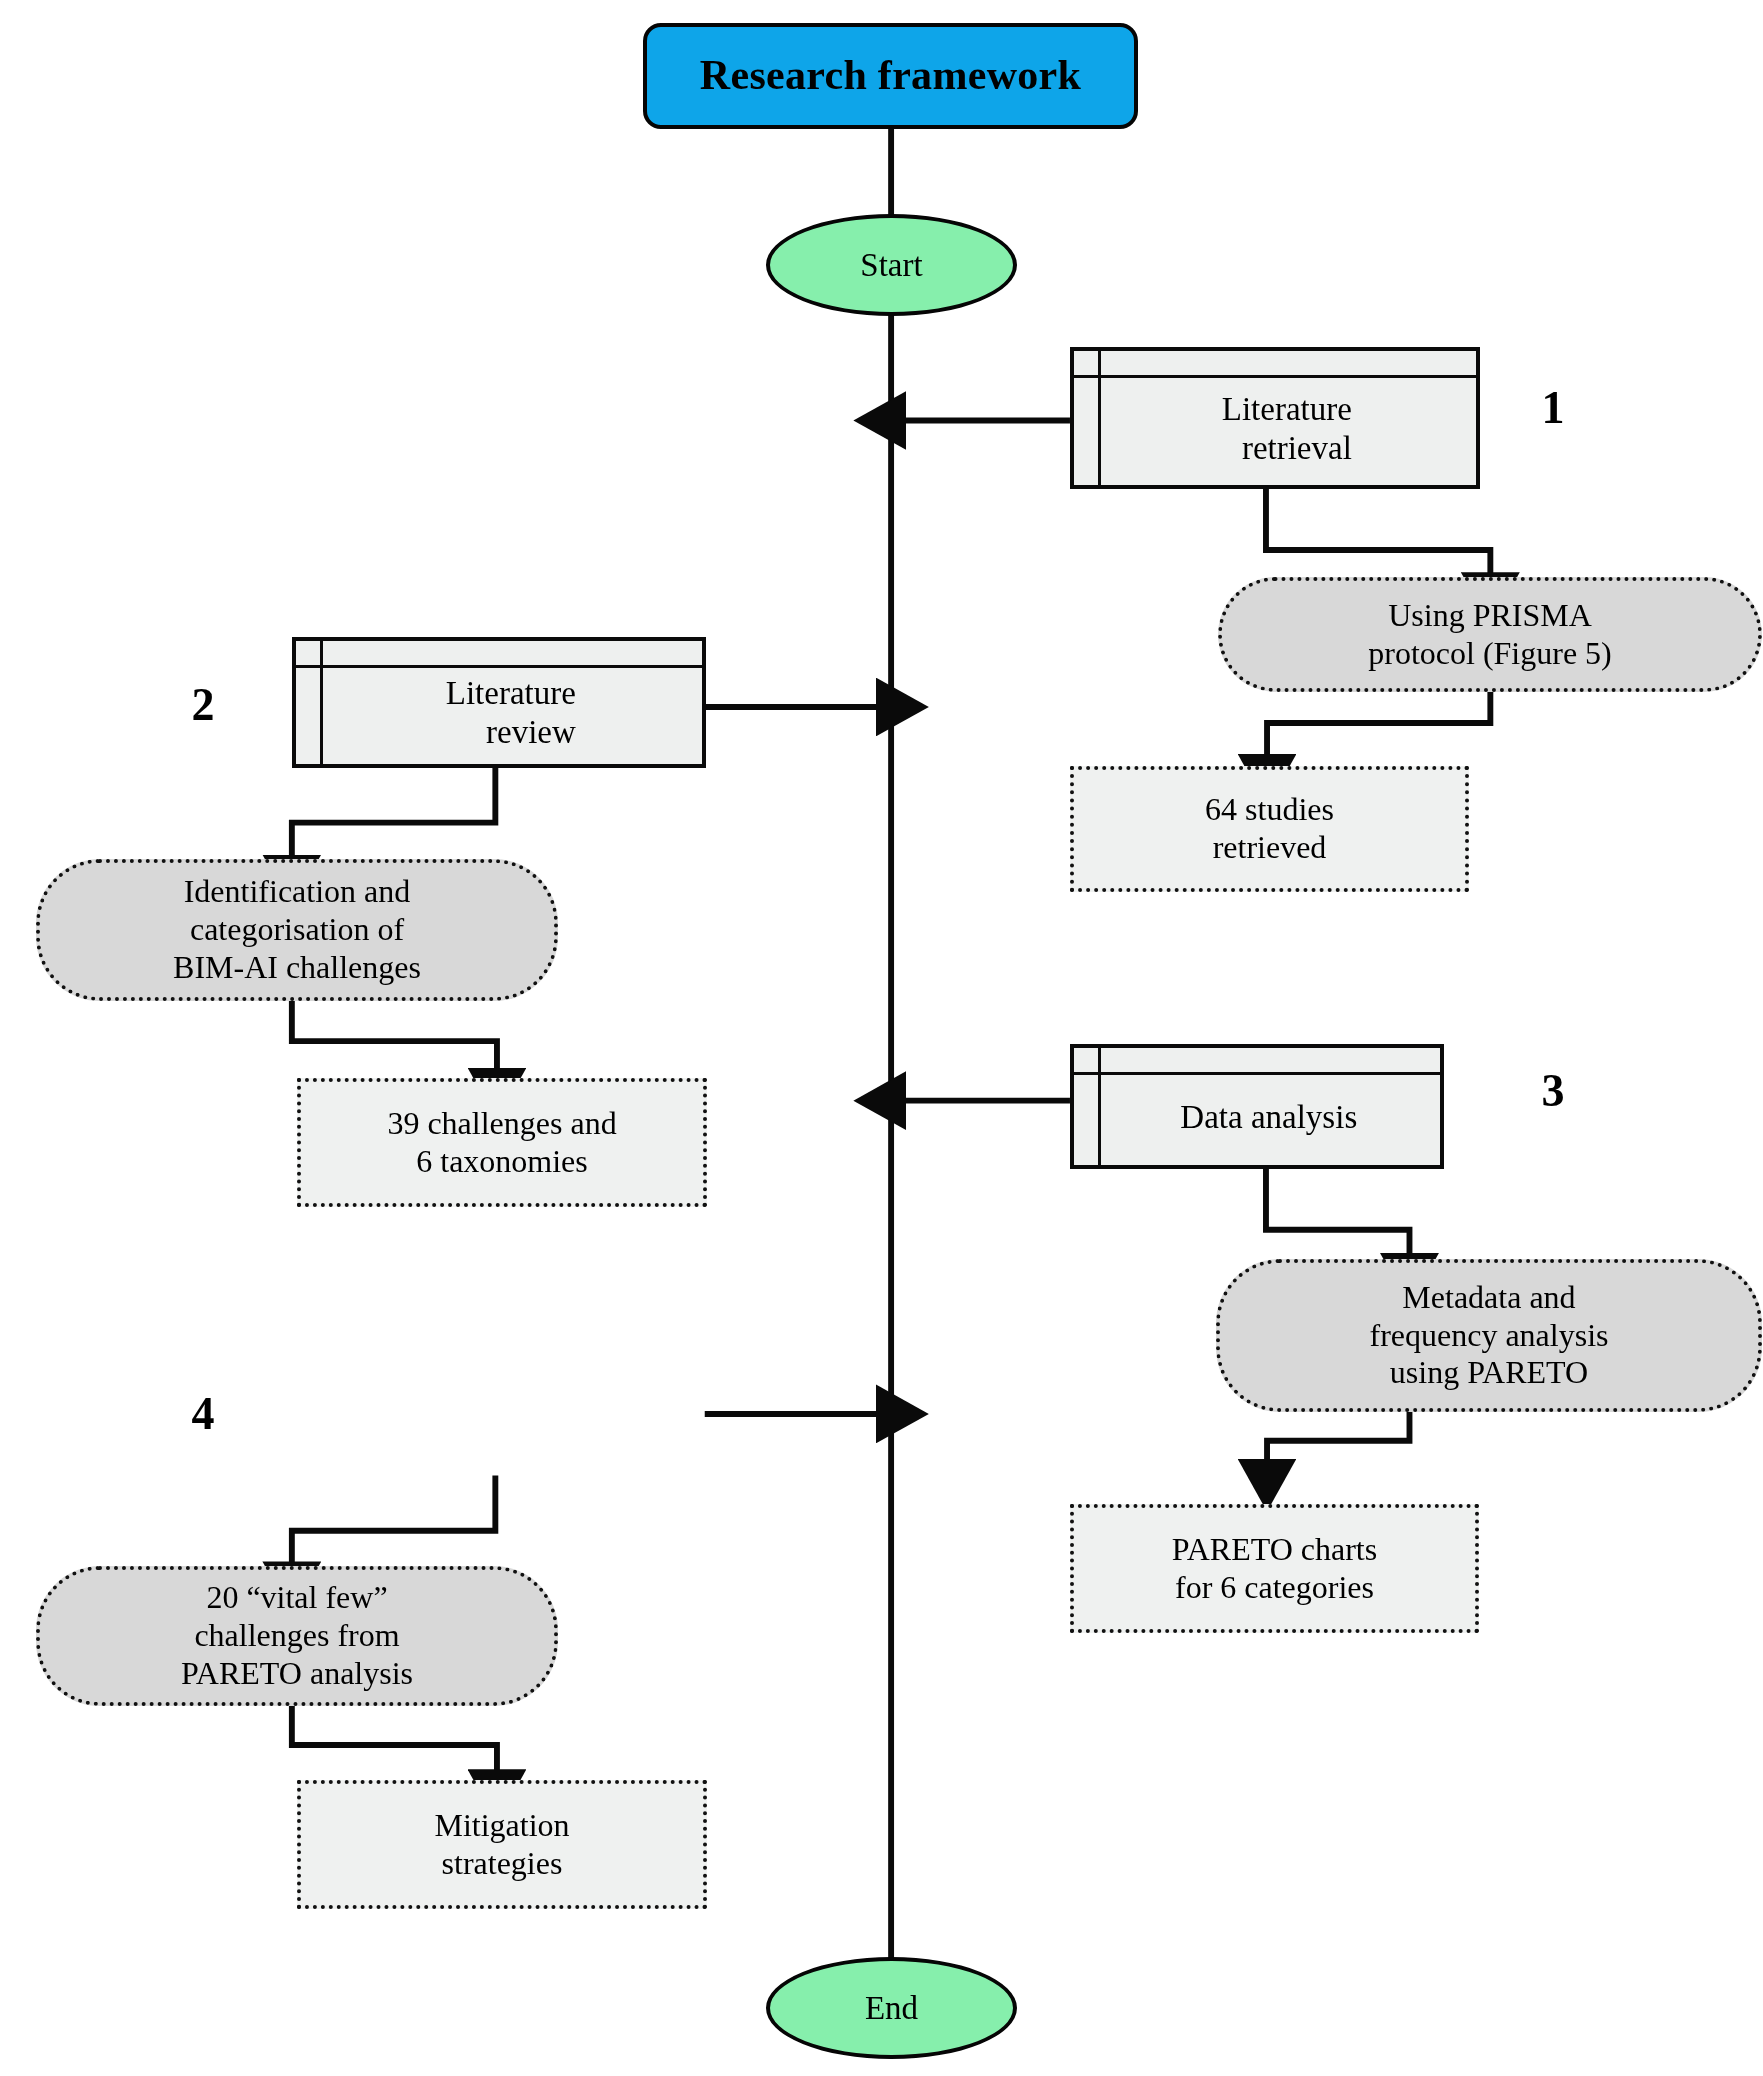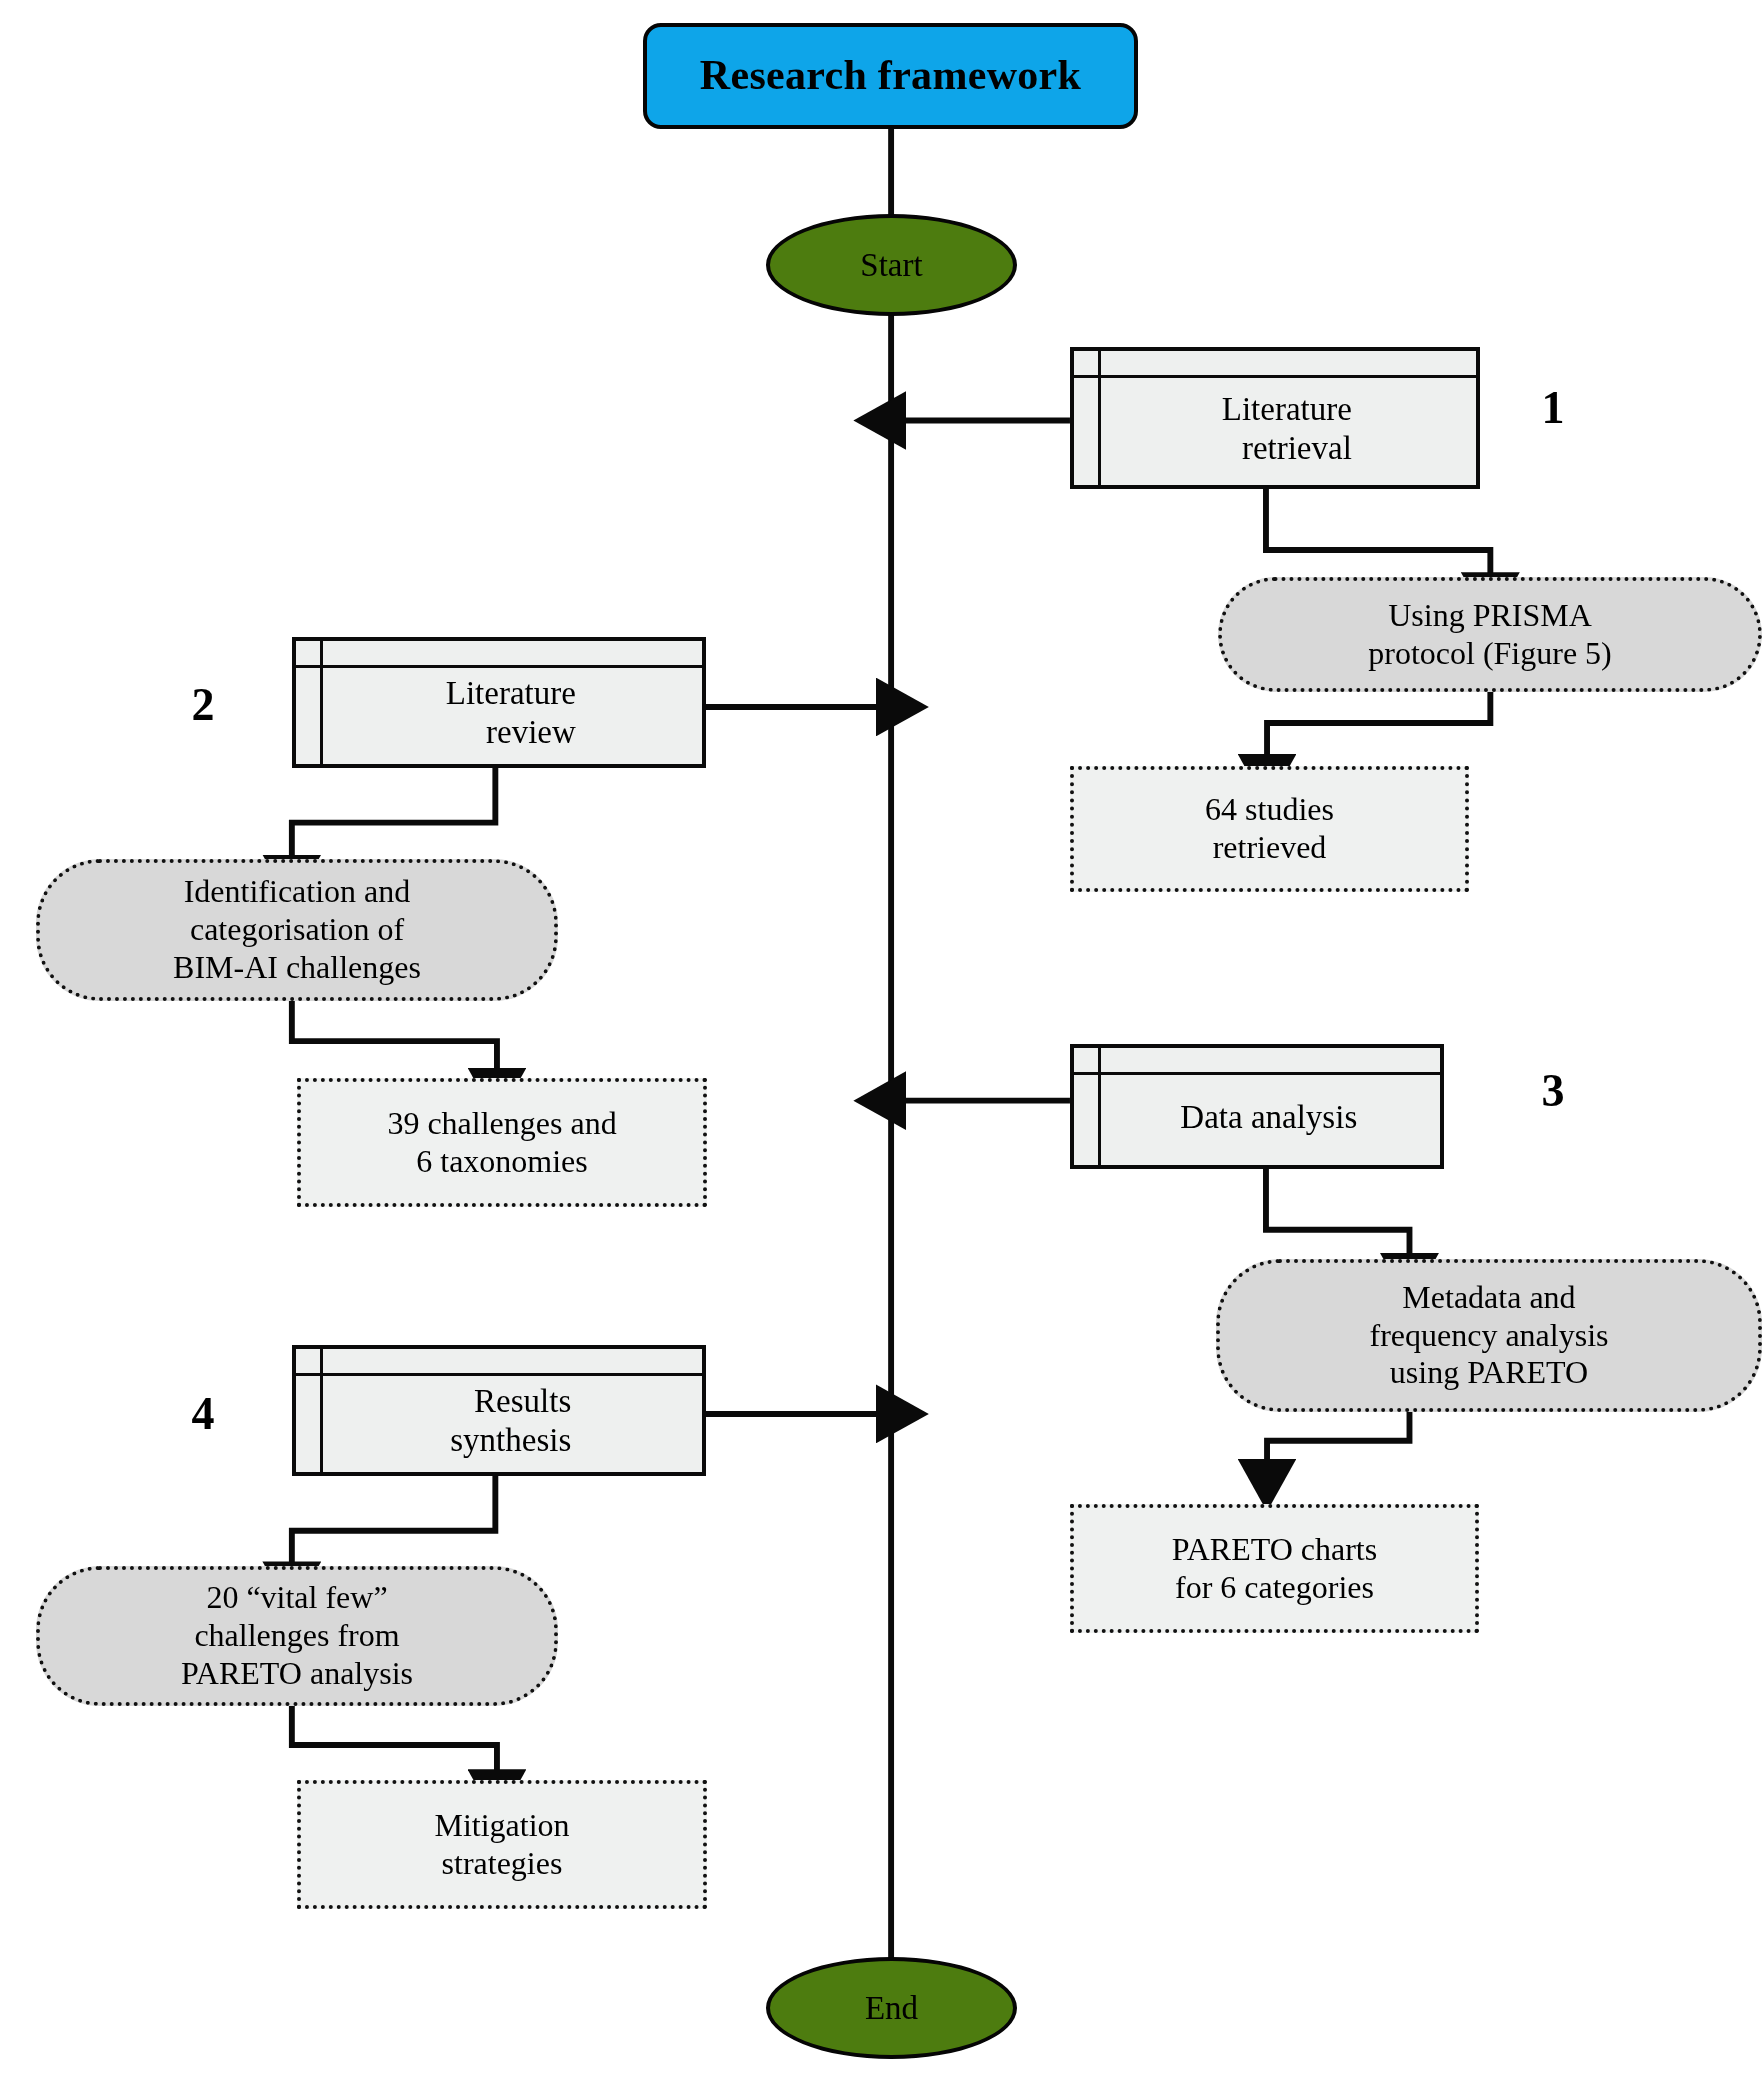--- a/index.html
+++ b/index.html
@@ -45,21 +45,21 @@
     background: #0ea5e9;
     border: 4.8px solid #050505;
     border-radius: 18px;
     font-weight: bold;
     font-size: 42px;
     letter-spacing: 0.3px;
   }
 
   
   .terminator {
-    background: #4d7c0f;
+    background: #86efac;
     border: 4.8px solid #050505;
     border-radius: 50%;
     font-size: 33px;
   }
 
   
   .stage-box {
     background: #eef0ef;
     border: 4.8px solid #0a0a0a;
     font-size: 33px;
@@ -204,26 +204,20 @@
   </div>
   <div class="step-number" style="left:1521px; top:1058px; width:64px; height:64px;">3</div>
 
   <div class="node method-node" style="left:1216px; top:1259px; width:546px; height:153px;">Metadata and
 frequency analysis
 using PARETO</div>
 
   <div class="node output-node" style="left:1070px; top:1504px; width:409px; height:129px;">PARETO charts
 for 6 categories</div>
 
-  <div class="node stage-box" style="left:292px; top:1345px; width:414px; height:131px;">
-    <span class="rail-v"></span>
-    <span class="rail-h"></span>
-    <span class="stage-label">Results
-synthesis</span>
-  </div>
   <div class="step-number" style="left:171px; top:1381px; width:64px; height:64px;">4</div>
 
   <div class="node method-node" style="left:36px; top:1566px; width:522px; height:140px;">20 “vital few”
 challenges from
 PARETO analysis</div>
 
   <div class="node output-node" style="left:297px; top:1780px; width:410px; height:129px;">Mitigation
 strategies</div>
 
   <div class="node terminator" style="left:766px; top:1957px; width:251px; height:102px;">End</div>

